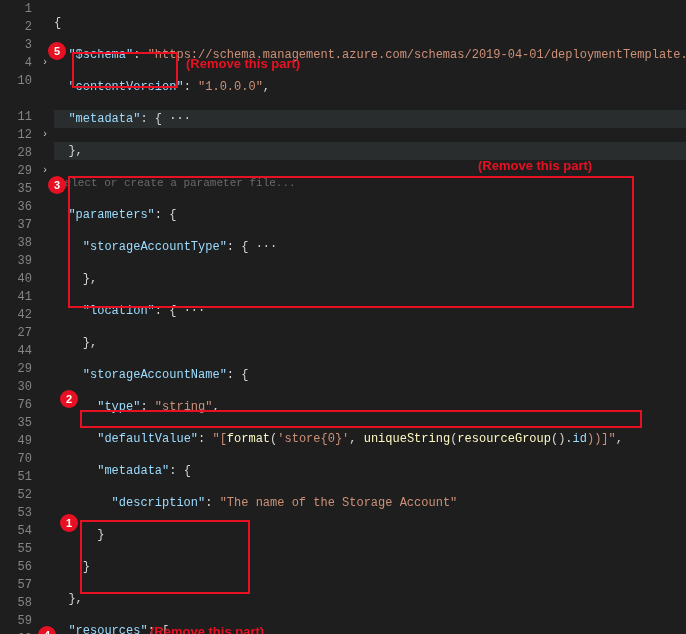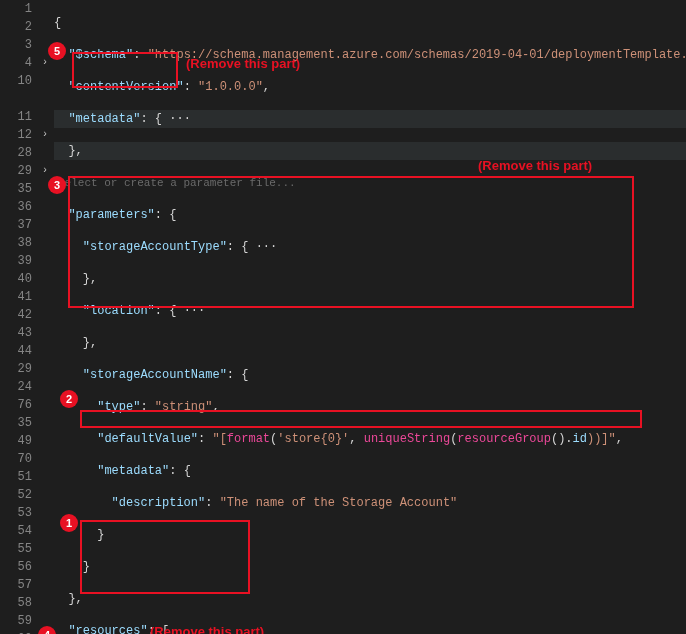--- a/index.html
+++ b/index.html
@@ -47,21 +47,21 @@
 .line {
   height: 18px;
   line-height: 18px;
   position: relative;
 }
 .gline { height: 18px; line-height: 18px; }
 .highlight-line { background: #2a2d2e; }
 .p { color: #d4d4d4; } 
 .k { color: #9cdcfe; } 
 .s { color: #ce9178; } 
-.fn { color: #ec4899; } 
+.fn { color: #fef9c3; } 
 .hint {
   color: #6a6a6a;
   font-size: 11px;
   padding-left: 4px;
 }
 .dots { color: #d4d4d4; }
 
 
 .ann { position: absolute; pointer-events: none; }
 .callout {
@@ -103,24 +103,24 @@
 <div class="gline">28</div>
 <div class="gline">29</div>
 <div class="gline">35</div>
 <div class="gline">36</div>
 <div class="gline">37</div>
 <div class="gline">38</div>
 <div class="gline">39</div>
 <div class="gline">40</div>
 <div class="gline">41</div>
 <div class="gline">42</div>
-<div class="gline">43</div>
+<div class="gline">27</div>
 <div class="gline">44</div>
 <div class="gline">29</div>
-<div class="gline">24</div>
+<div class="gline">30</div>
 <div class="gline">76</div>
 <div class="gline">35</div>
 <div class="gline">49</div>
 <div class="gline">70</div>
 <div class="gline">51</div>
 <div class="gline">52</div>
 <div class="gline">53</div>
 <div class="gline">54</div>
 <div class="gline">55</div>
 <div class="gline">56</div>

